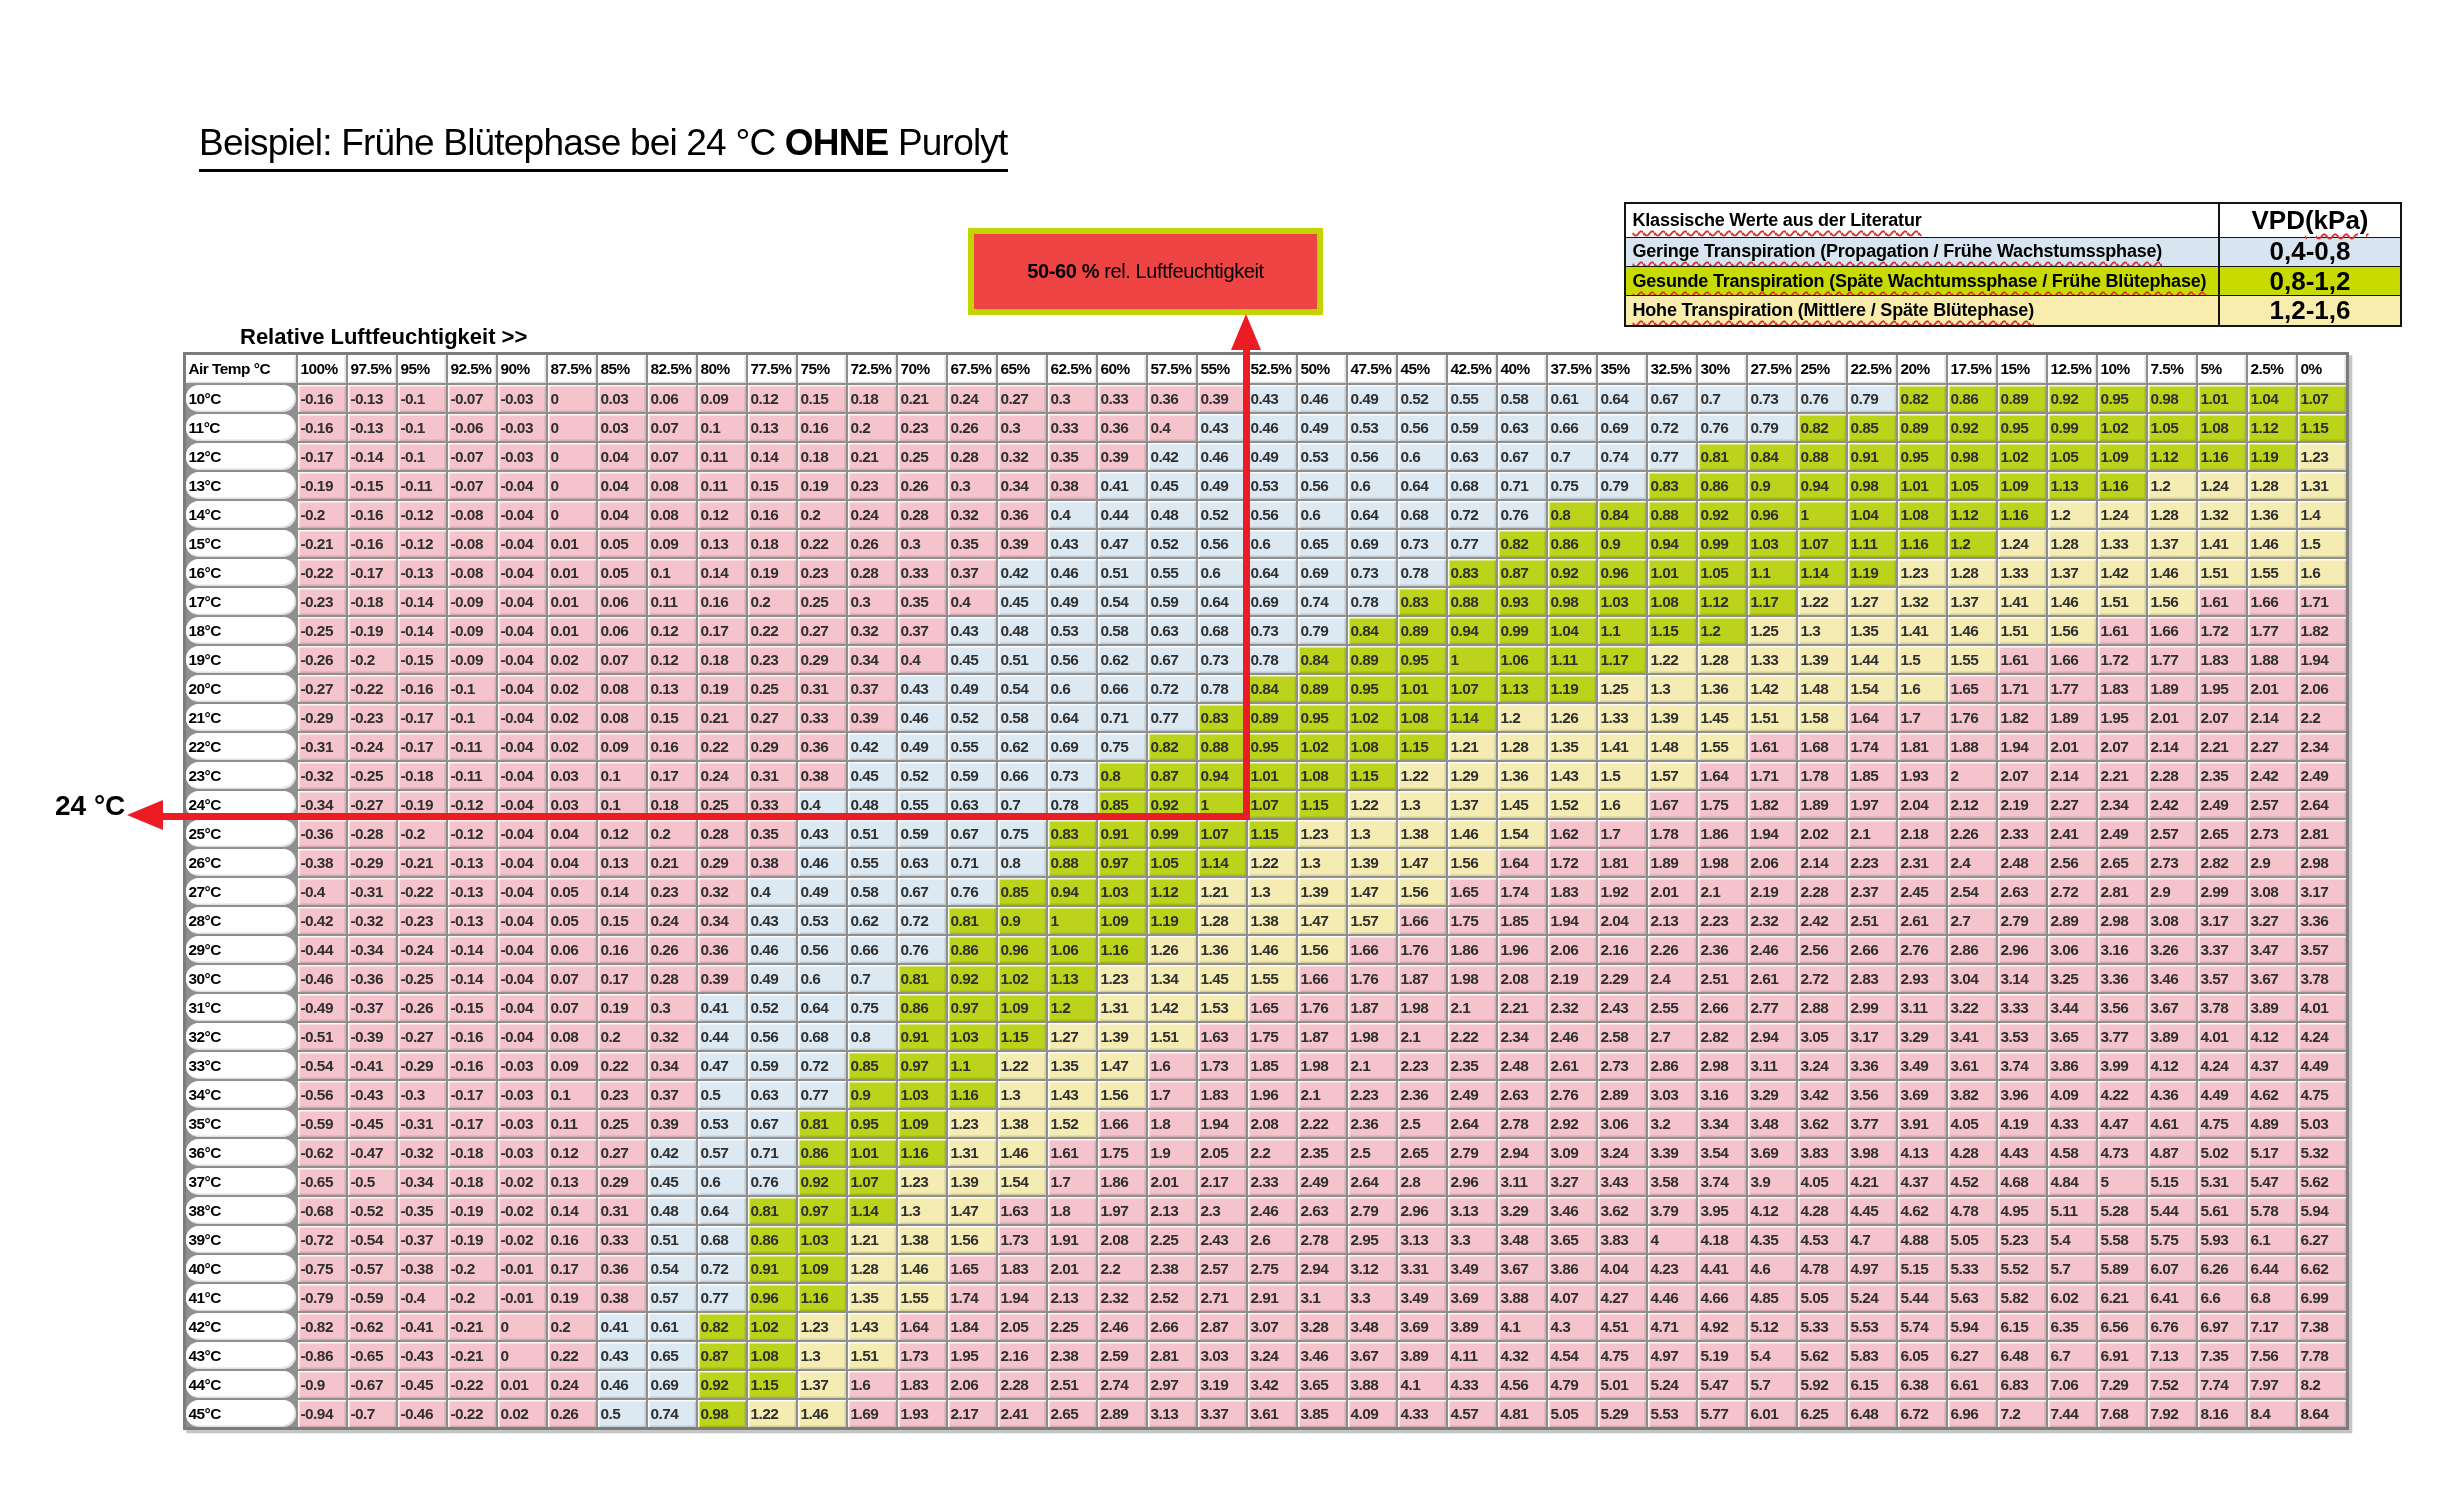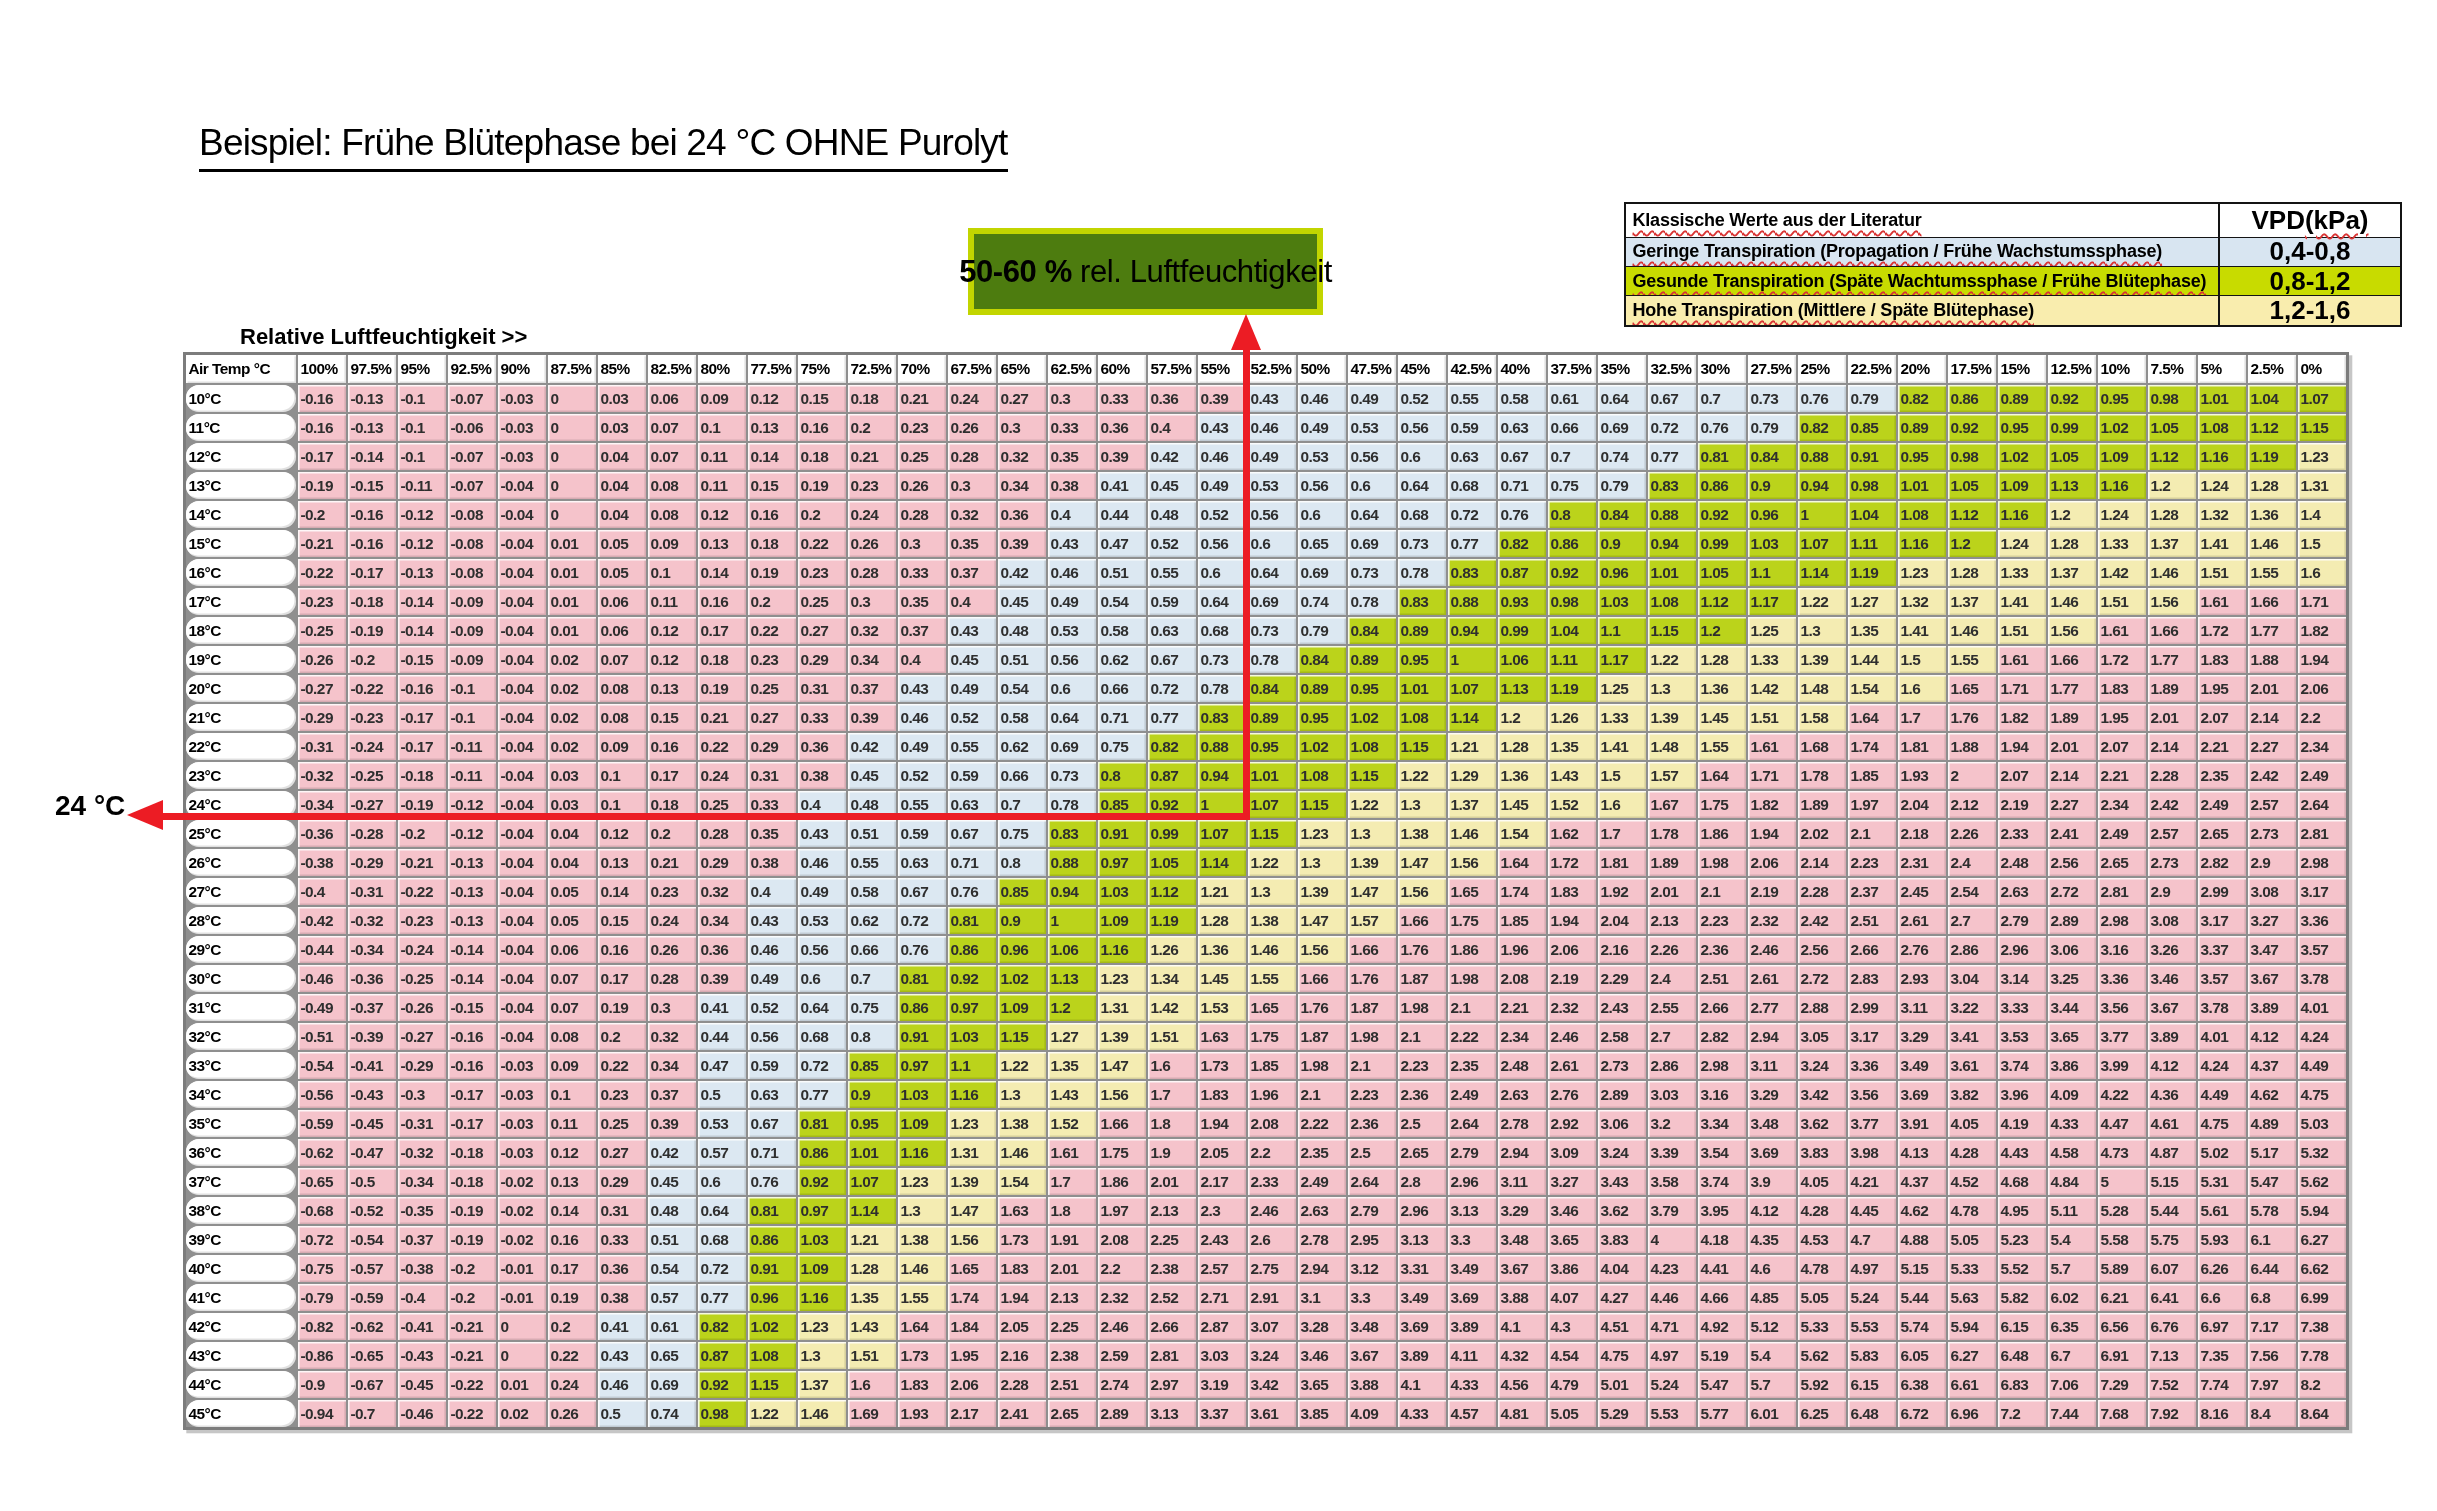--- a/index.html
+++ b/index.html
@@ -2,38 +2,38 @@
 <html style="--red: #EC1C24; --callout-border: #C2D500; --pink: #F5C3CB; --blue: #DCE8F2; --green: #BBD31B; --yellow: #F4ECB2;font-size:13px"><head>
 <meta charset="utf-8">
 <style>
   html,body{margin:0;padding:0;background:#ffffff;}
   body{width:2438px;height:1511px;position:relative;overflow:hidden;
        font-family:"Liberation Sans",sans-serif;color:#000;}
 
   
   .title{position:absolute;left:199px;top:122px;font-size:37px;letter-spacing:-0.8px;
          border-bottom:3.3px solid #000;padding-bottom:4.9px;white-space:nowrap;}
-  .title b{font-weight:400;}
+  .title b{font-weight:700;}
 
   
   .legend{position:absolute;left:1624px;top:202px;width:778px;box-sizing:border-box;
           border:2.4px solid #141414;font-weight:700;background:#fff;}
   .lg-row{display:flex;align-items:center;height:28.4px;border-top:1.6px solid #141414;}
   .lg-row.lg-head{height:32.5px;border-top:none;font-size:19.5px;}
   .lg-label{flex:1;padding:0 6.5px;font-size:18px;letter-spacing:-0.2px;white-space:nowrap;overflow:hidden;align-self:stretch;display:flex;align-items:center;}
   .lg-range{width:180px;align-self:stretch;display:flex;align-items:center;justify-content:center;
             border-left:2.4px solid #141414;font-size:26px;}
   .sq{text-decoration:underline;text-decoration-style:wavy;text-decoration-color:#d93434;
       text-decoration-thickness:1.6px;text-underline-offset:4.1px;}
 
   
   .callout{position:absolute;left:968px;top:228px;width:355px;height:87px;box-sizing:border-box;
-           background:#4d7c0f;border:6.5px solid var(--callout-border,#C2D500);
+           background:#ef4444;border:6.5px solid var(--callout-border,#C2D500);
            display:flex;align-items:center;justify-content:center;
-           font-size:31px;letter-spacing:-0.4px;white-space:nowrap;}
+           font-size:20px;letter-spacing:-0.4px;white-space:nowrap;}
   .callout b{font-weight:700;}
 
   
   .rel-label{position:absolute;left:240px;top:324px;font-size:22px;font-weight:700;white-space:nowrap;}
   .temp-marker{position:absolute;left:55px;top:790px;font-size:28px;font-weight:700;white-space:nowrap;}
 
   
   .vpd-grid{position:absolute;left:183px;top:352px;display:grid;
             grid-template-columns:110px repeat(41,48px);
             grid-template-rows:28.4px;grid-auto-rows:27px;gap:2px;

